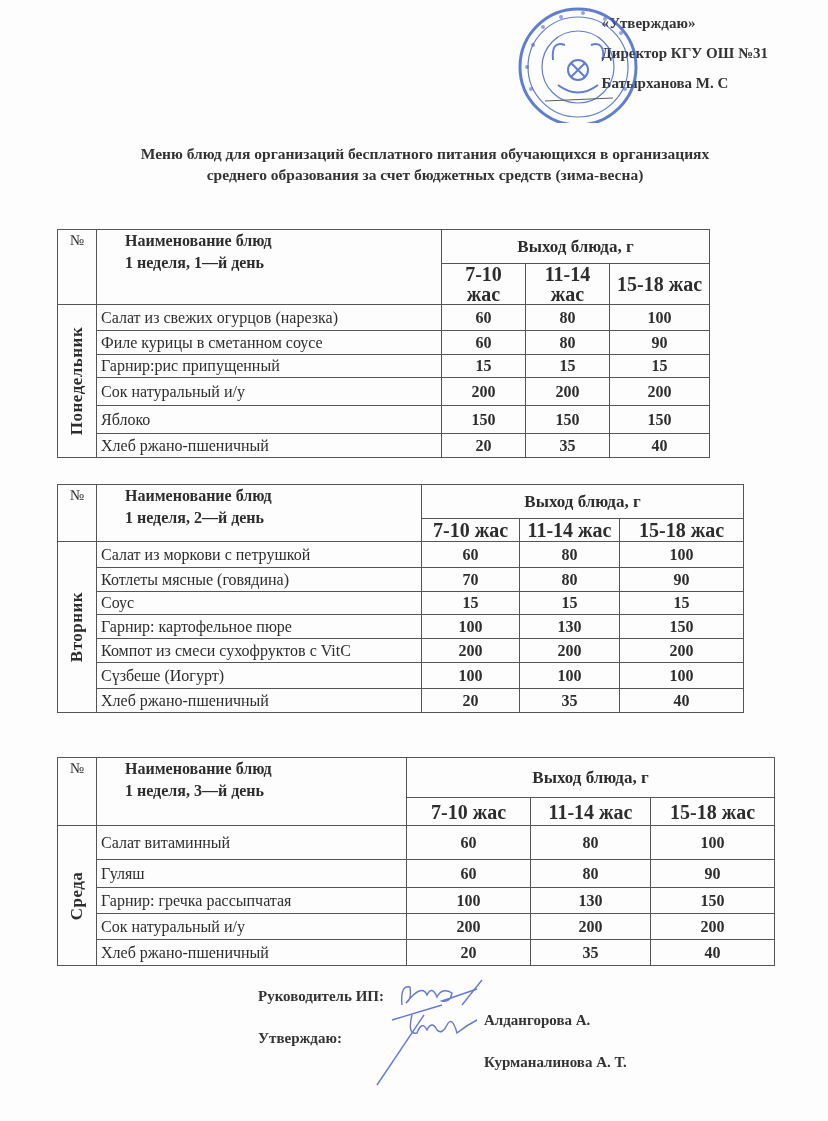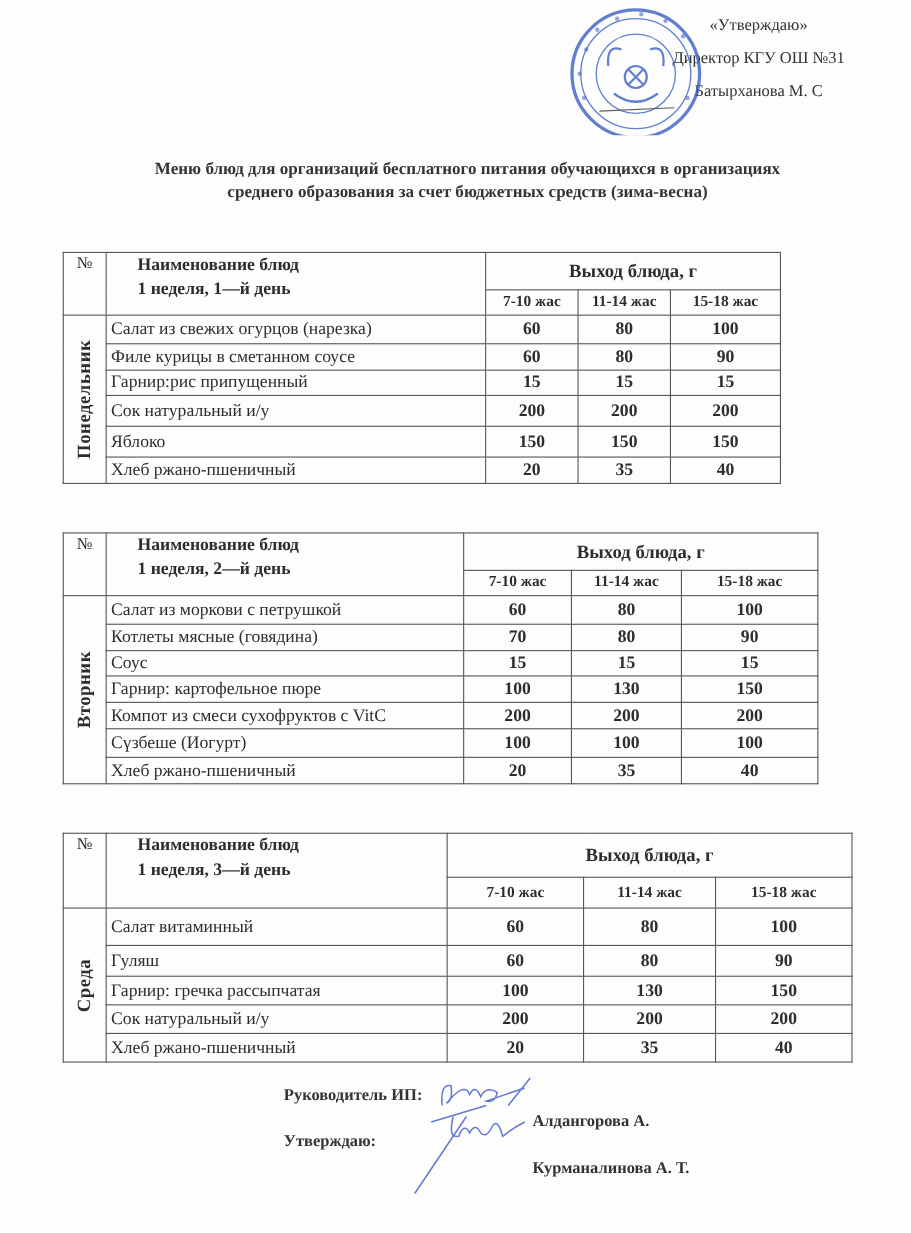--- a/index.html
+++ b/index.html
@@ -1,29 +1,29 @@
 <!DOCTYPE html>
 <html><head>
 <meta charset="utf-8">
 <style>
   html, body { margin: 0; padding: 0; }
   body {
     width: 828px; height: 1121px; background: #fdfdfd; position: relative; overflow: hidden;
     font-family: "Liberation Serif", "DejaVu Serif", serif; color: #2a2a2a;
   }
-  .approve { position: absolute; right: 60px; top: 8px; text-align: center; font-size: 15px; line-height: 30px; color: #333; }
+  .approve { position: absolute; right: 60px; top: 8px; text-align: left; font-size: 15px; line-height: 30px; color: #333; font-weight: bold; }
   .approve div { white-space: nowrap; }
   .stamp { position: absolute; left: 513px; top: 5px; width: 130px; height: 118px; }
   .title { position: absolute; left: 100px; top: 143px; width: 650px; text-align: center; font-weight: bold; font-size: 15.5px; line-height: 21px; color: #333; }
   table.menu { position: absolute; border-collapse: collapse; font-size: 16px; color: #2d2d2d; }
   table.menu td { border: 1px solid #555; padding: 0 4px; height: 22px; line-height: 20px; }
   .num-h { width: 30px; vertical-align: top; text-align: center; font-size: 15px; }
   .name-h { font-weight: bold; vertical-align: top; padding-left: 28px !important; line-height: 22px !important; font-size: 16px; margin-left: 24px; }
   .yield-h { font-weight: bold; text-align: center; font-size: 17px; }
-  .age-h { font-weight: bold; text-align: center; font-size: 14px; }
+  .age-h { font-weight: bold; text-align: center; font-size: 20px; }
   .day { width: 30px; position: relative; padding: 0 !important; }
   .day span { position: absolute; left: 50%; top: 50%; transform: translate(-50%,-50%) rotate(-90deg); white-space: nowrap; font-weight: bold; font-size: 17px; letter-spacing: 0.5px; }
   .dish { font-size: 16px; white-space: nowrap; }
   .val { text-align: center; font-weight: bold; font-size: 16px; }
   .footer { position: absolute; left: 258px; top: 988px; font-size: 15px; font-weight: bold; color: #333; }
   .footer .row { position: relative; height: 42px; }
   .footer .lbl { position: absolute; left: 0; top: 0; white-space: nowrap; }
   .footer .nm { position: absolute; top: 0; white-space: nowrap; margin-top: 24px; }
   .sig { position: absolute; left: 372px; top: 975px; width: 130px; height: 115px; }
 </style>

